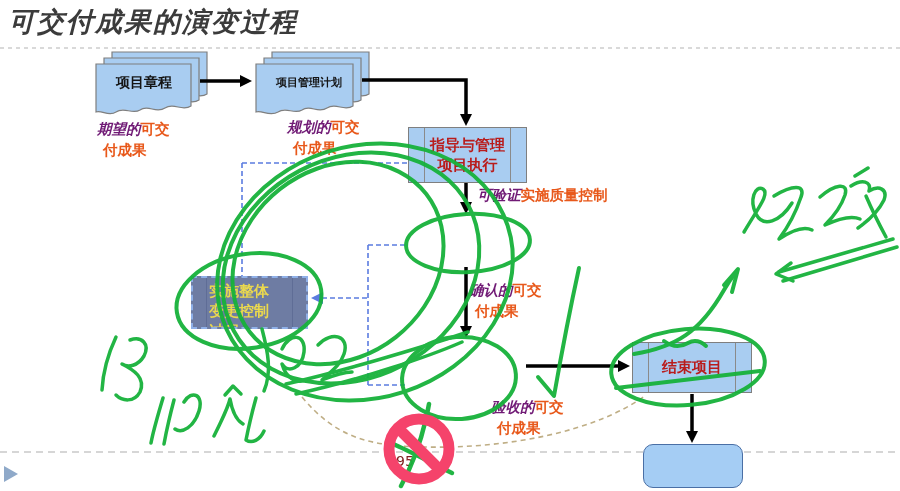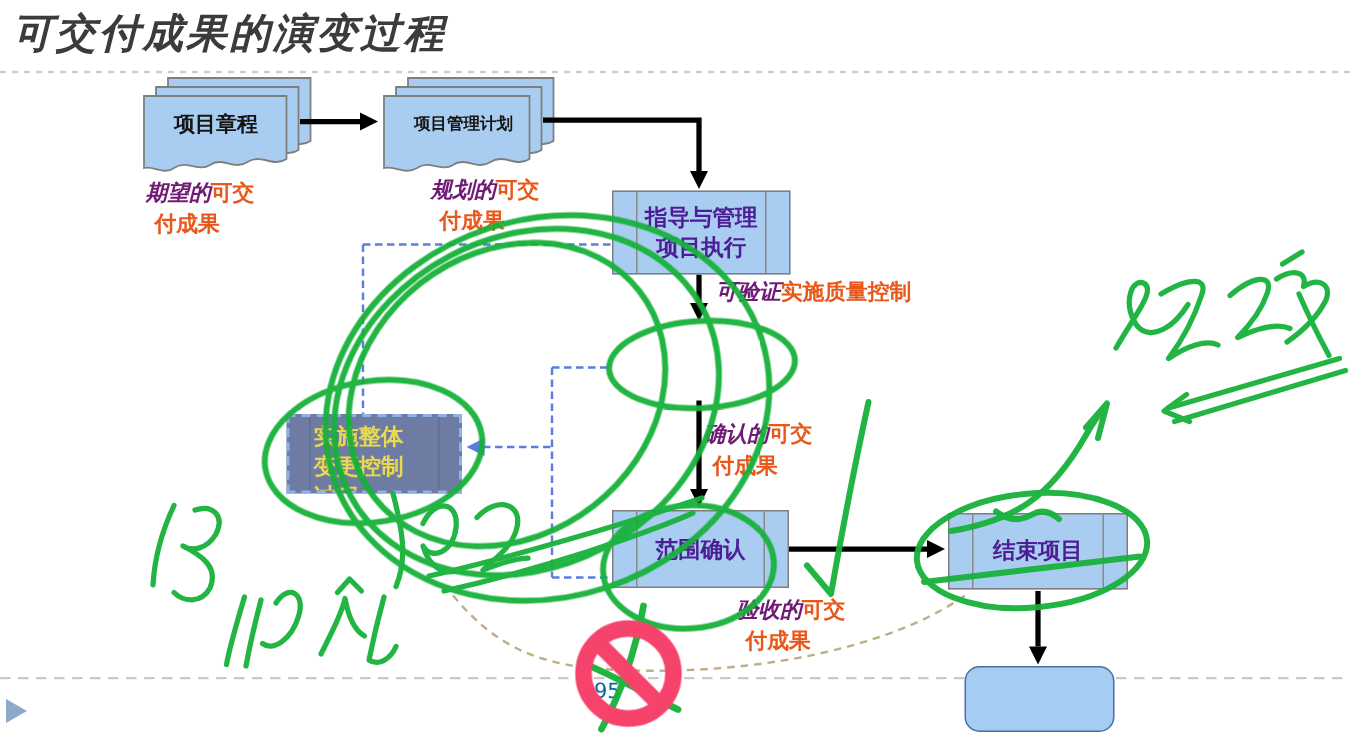--- a/index.html
+++ b/index.html
@@ -4,42 +4,42 @@
 <style>
   html,body{margin:0;padding:0;background:#fff;}
   .slide{position:relative;width:900px;height:491px;background:#ffffff;overflow:hidden;
          font-family:"DejaVu Sans","Liberation Sans",sans-serif;}
   .layer{position:absolute;left:0;top:0;width:900px;height:491px;pointer-events:none;}
   .title{position:absolute;left:8px;top:4px;font-size:27px;font-weight:bold;color:#3b3b3b;
          letter-spacing:2px;white-space:nowrap;font-style:italic;}
   
   .pbox{position:absolute;background:#a9cdf1;border:1px solid #7f7f7f;display:flex;
         align-items:center;justify-content:center;text-align:center;font-weight:bold;
-        color:#4c1d95;font-size:15px;line-height:1.35;box-sizing:border-box;}
+        color:#b91c1c;font-size:15px;line-height:1.35;box-sizing:border-box;}
   .pbox::before,.pbox::after{content:"";position:absolute;top:0;bottom:0;width:0;
         border-left:1px solid #8a8a8a;}
   .pbox::before{left:15px;}
   .pbox::after{right:15px;}
   .doclabel{position:absolute;font-weight:bold;color:#141414;text-align:center;}
   
   .dlabel{position:absolute;font-weight:bold;font-size:14.5px;line-height:21px;white-space:nowrap;}
   .dlabel .blue{color:#701a75;font-style:italic;}
   .dlabel .orange{color:#e8581a;}
   .dlabel .l2{padding-left:6px;}
   
   .changebox{position:absolute;left:191px;top:276px;width:117px;height:53px;background:#6e7ca3;
         border:2px dashed #8fb0e8;box-sizing:border-box;color:#ead84e;font-weight:bold;
         font-size:15px;line-height:20px;padding:3px 0 0 16px;overflow:hidden;}
   .changebox::before,.changebox::after{content:"";position:absolute;top:0;bottom:0;width:0;
         border-left:1px solid #5f6d96;}
   .changebox::before{left:13px;}
   .changebox::after{right:13px;}
   .endshape{position:absolute;left:643px;top:444px;width:100px;height:44px;background:#a5cdf4;
         border:1.5px solid #4a6fa5;border-radius:10px;box-sizing:border-box;}
-  .pagenum{position:absolute;left:396px;top:453px;font-size:14px;color:#0369a1;}
+  .pagenum{position:absolute;left:396px;top:453px;font-size:14px;color:#7f1d1d;}
   svg{display:block;}
 </style>
 </head>
 <body>
 
 <div class="slide">
 
   <svg class="layer" width="900" height="491" viewBox="0 0 900 491">
 
     <path d="M0,48 H900" stroke="#cdcdcd" stroke-width="1.6" stroke-dasharray="4 4" fill="none"></path>
@@ -92,23 +92,20 @@
 
   <div class="doclabel" style="left:98px;top:74px;width:92px;font-size:14px;">项目章程</div>
   <div class="doclabel" style="left:257px;top:75px;width:104px;font-size:11px;">项目管理计划</div>
 
   <div class="pbox" style="left:408px;top:127px;width:119px;height:56px;">
     <div>
       <div>指导与管理</div>
       <div>项目执行</div>
     </div>
   </div>
-  <div class="pbox" style="left:408px;top:340px;width:118px;height:52px;">
-    <div>范围确认</div>
-  </div>
   <div class="pbox" style="left:632px;top:342px;width:120px;height:51px;">
     <div>结束项目</div>
   </div>
 
   <div class="changebox">
     <div>实施整体</div>
     <div>变更控制</div>
     <div>过程</div>
   </div>
 

